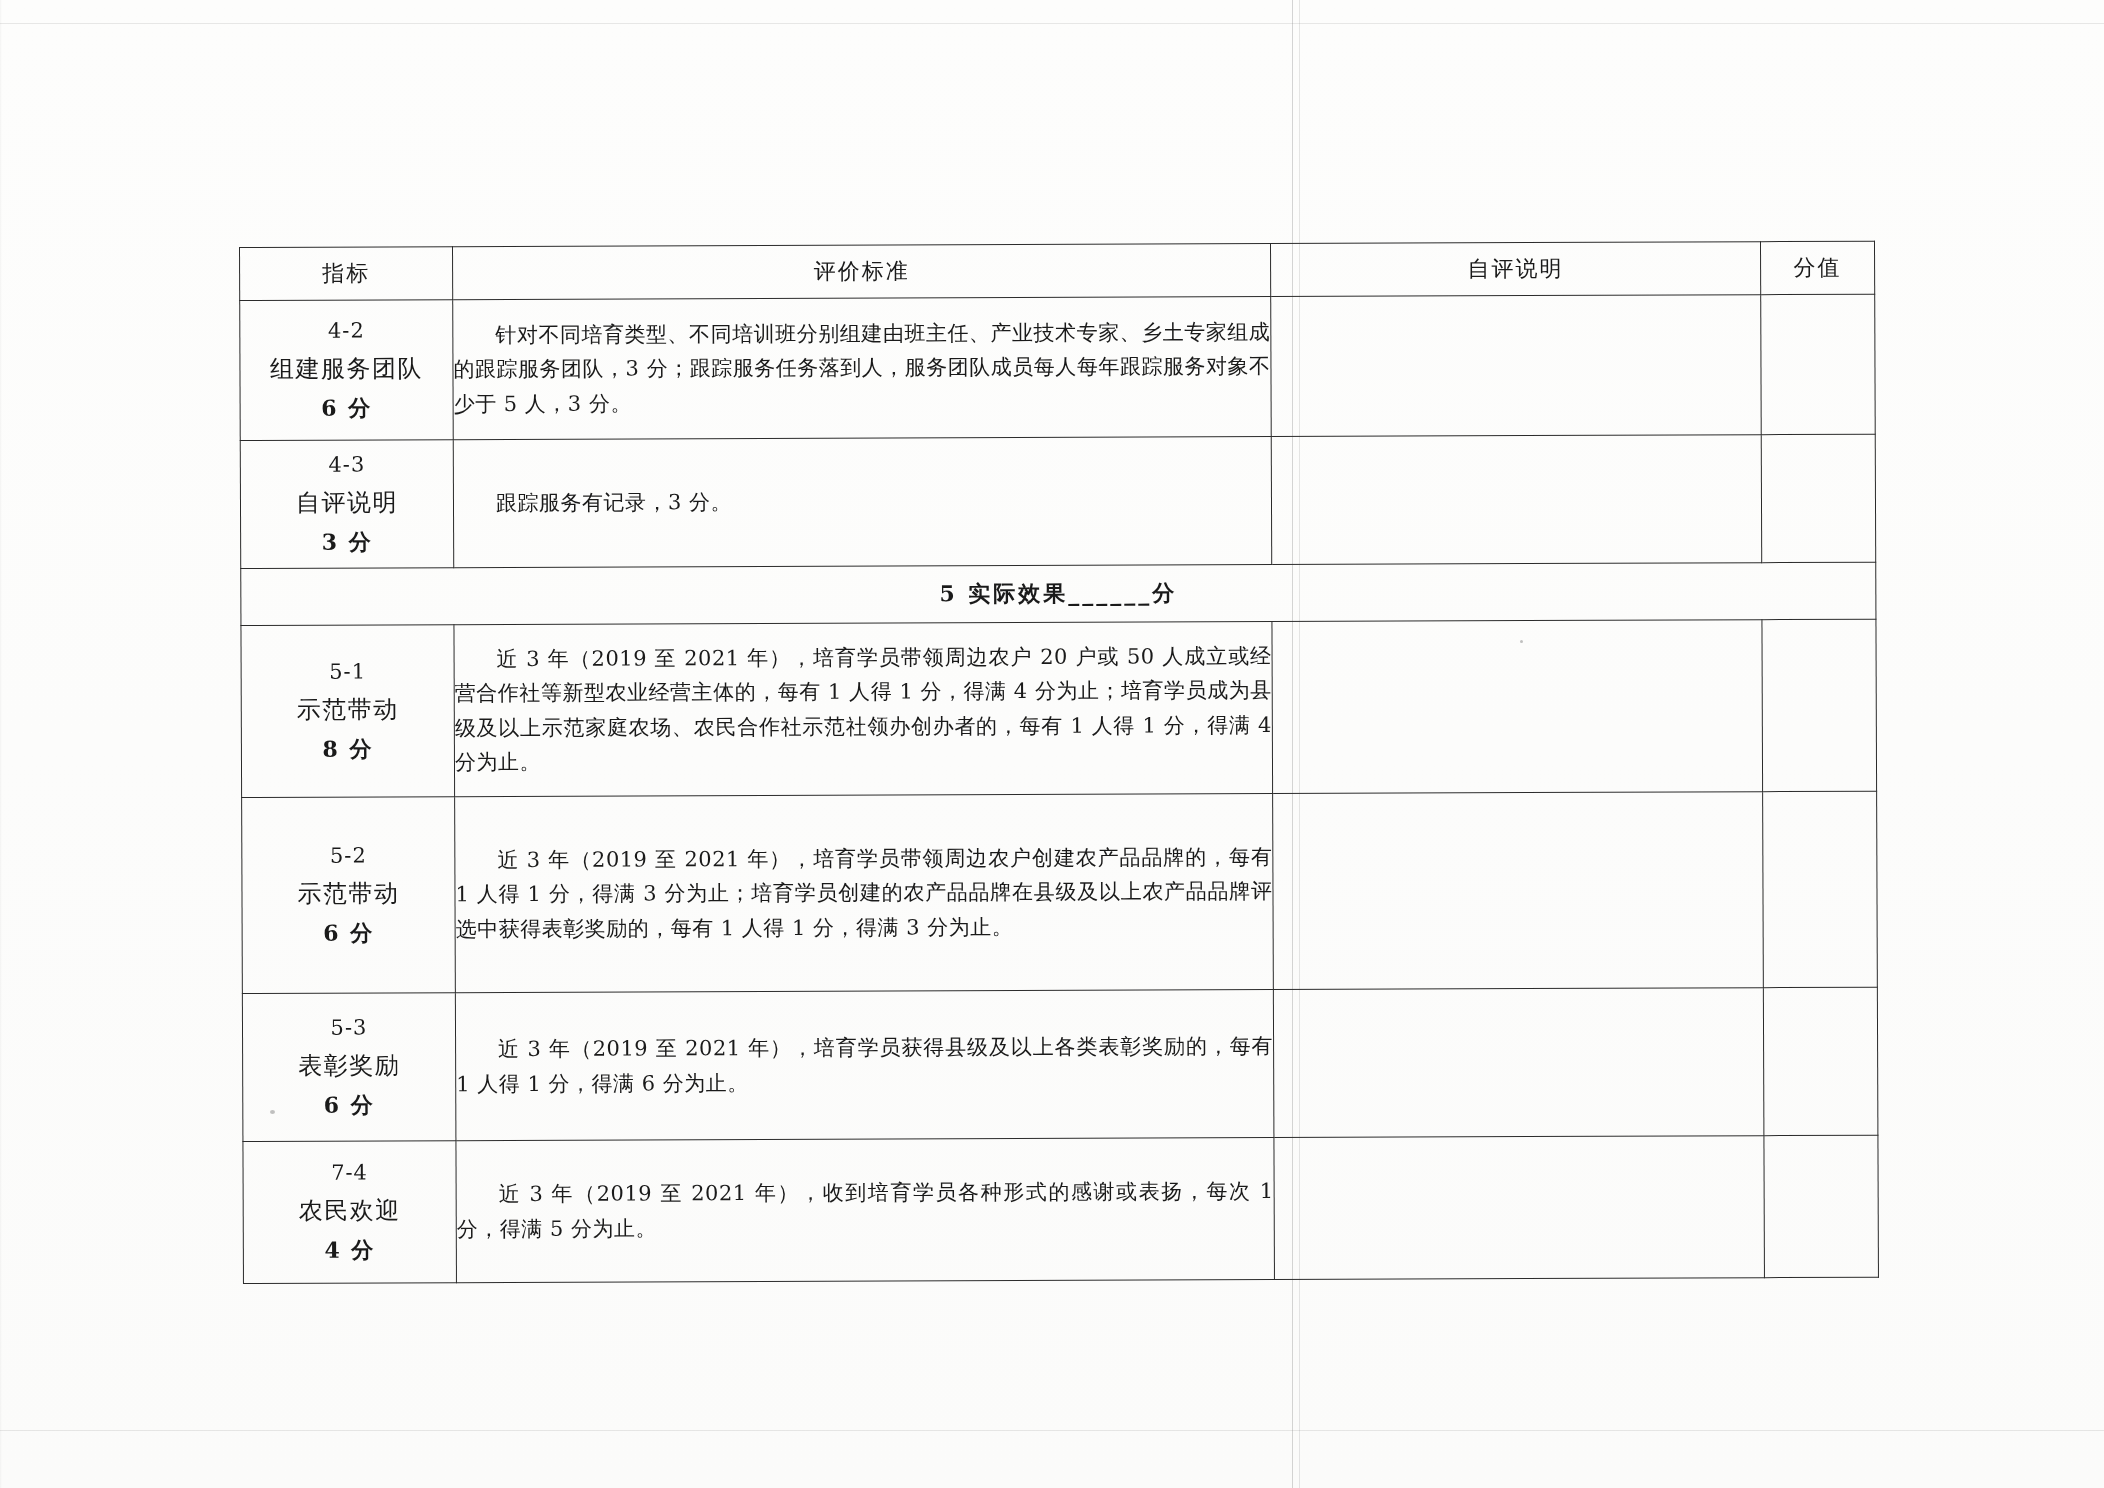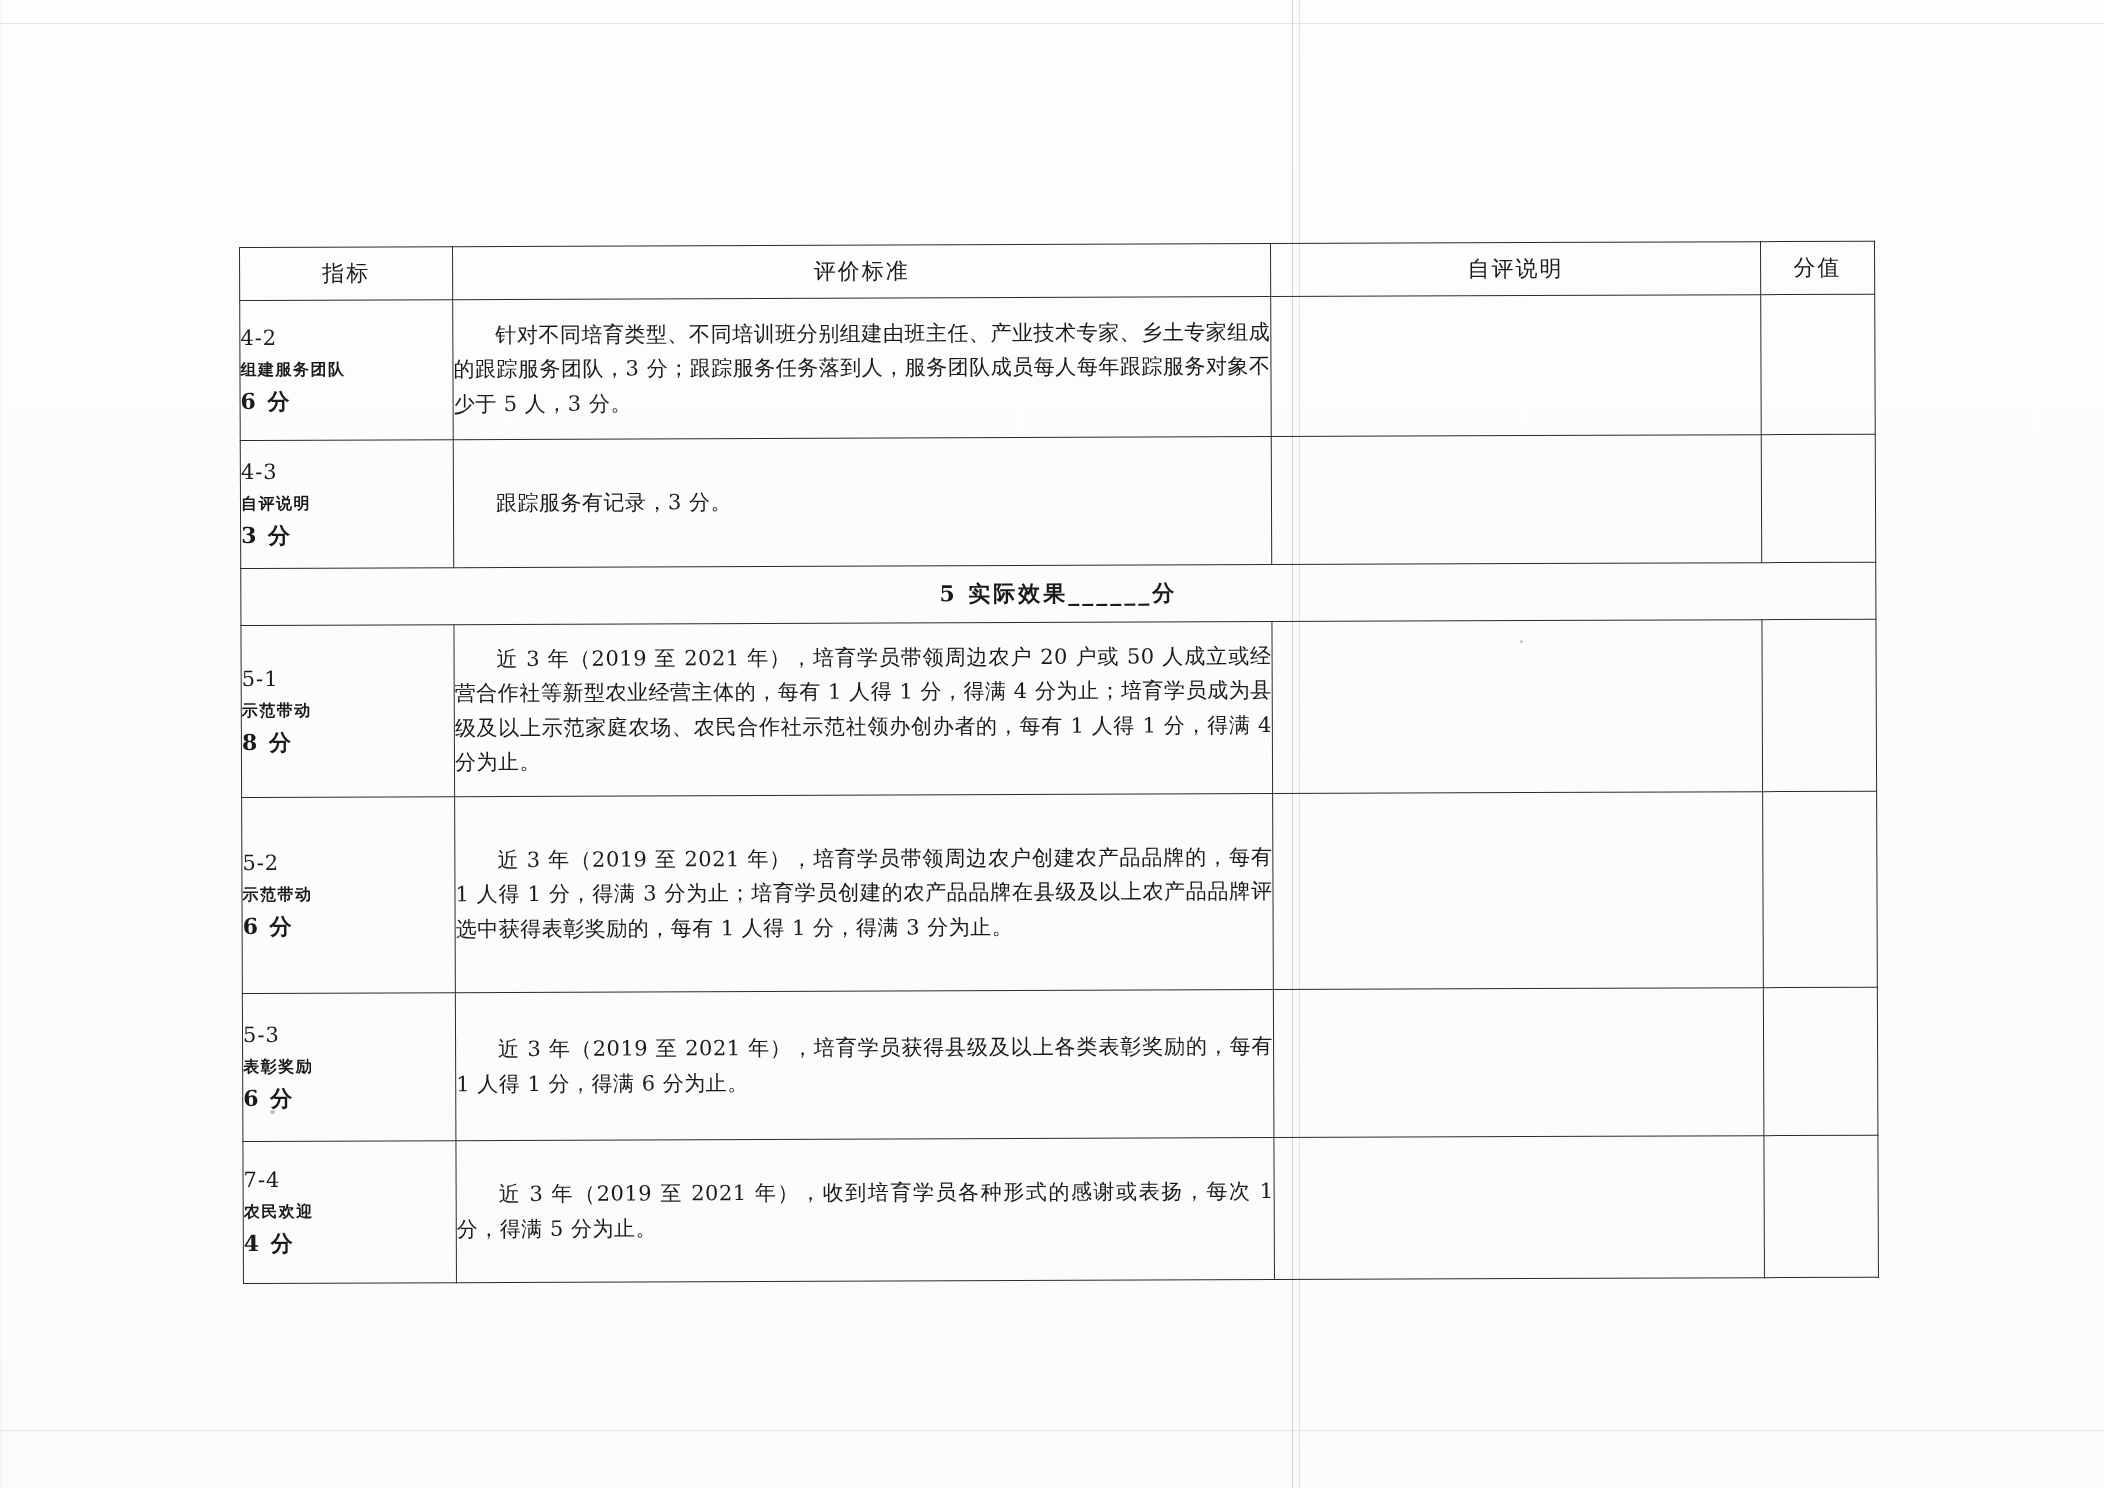--- a/index.html
+++ b/index.html
@@ -80,31 +80,31 @@
   .hdr-cell {
     text-align: center;
     font-size: 22px;
     font-weight: 400;
     letter-spacing: 2px;
     height: 52px;
     font-family: "DejaVu Serif", "Liberation Serif", serif;
   }
 
   .ind-cell {
-    text-align: left;
+    text-align: center;
     padding: 14px 4px 16px 4px;
     line-height: 1.72;
   }
   .ind-code {
     font-size: 21px;
     letter-spacing: 1px;
   }
   .ind-name {
-    font-size: 16px;
-    font-weight: bold;
+    font-size: 24px;
+    font-weight: normal;
     letter-spacing: 1.5px;
   }
   .ind-points {
     font-size: 22px;
     font-weight: bold;
     letter-spacing: 2px;
   }
 
   .crit-cell {
     padding: 16px 16px 16px 20px;

